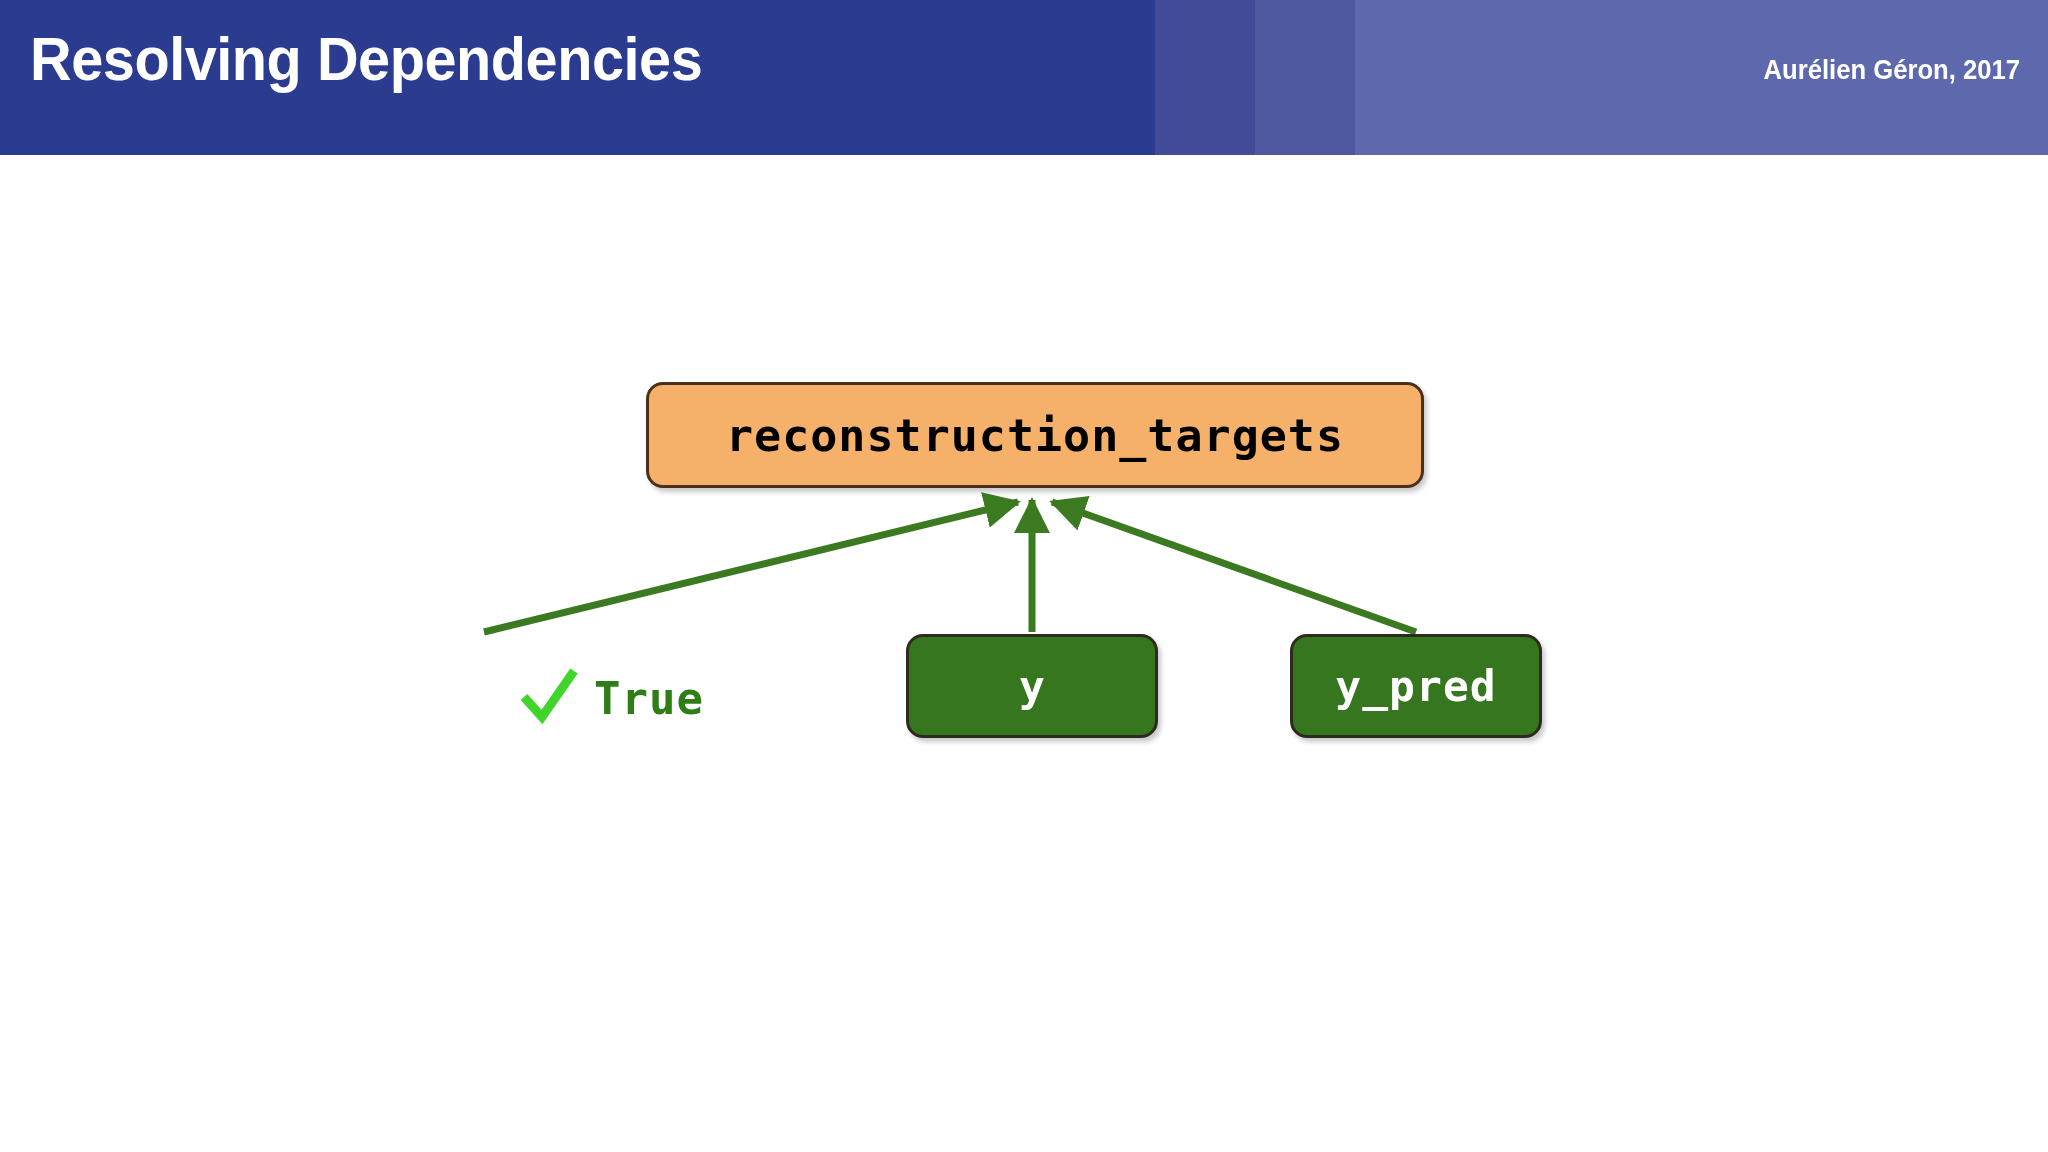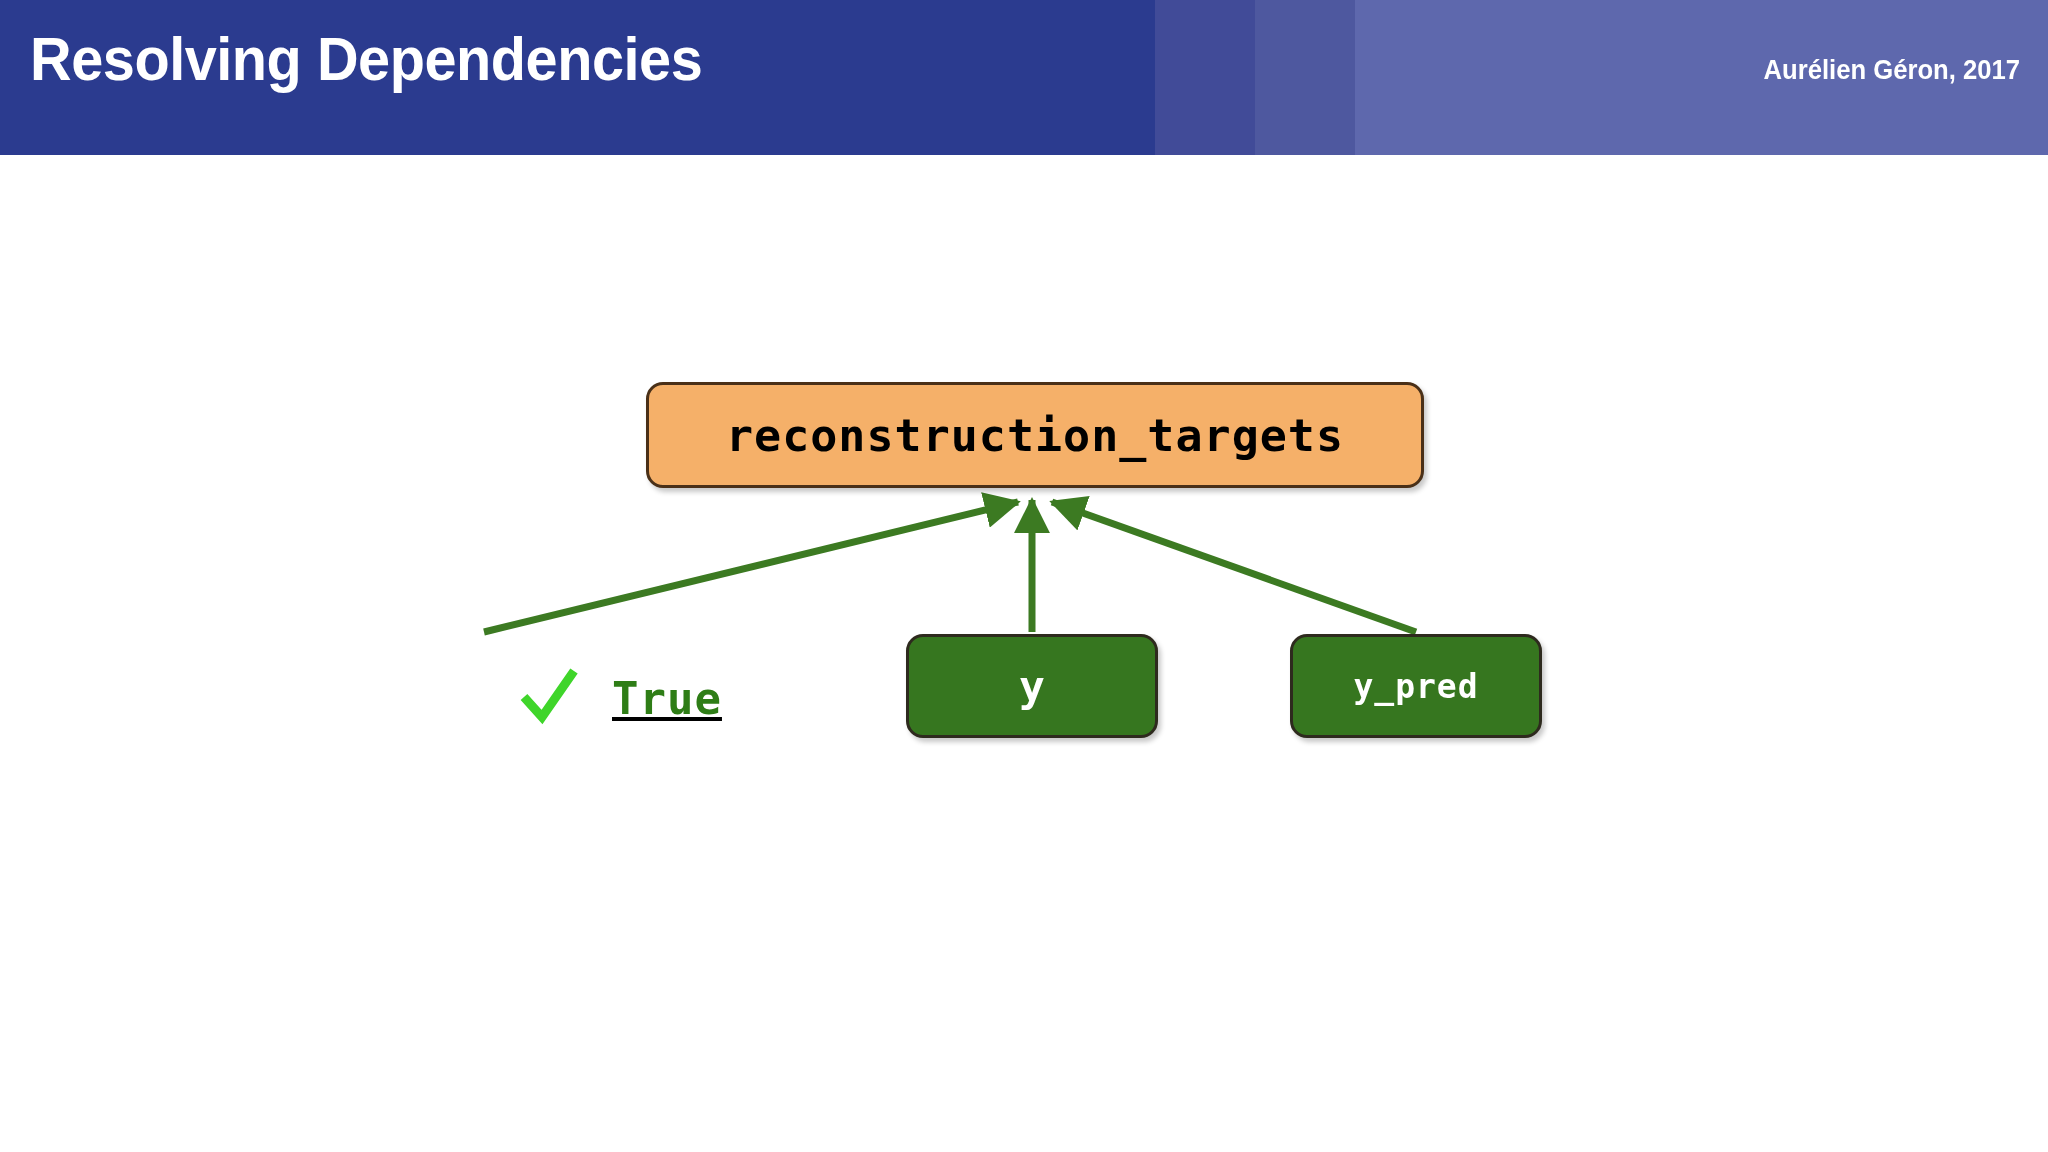--- a/index.html
+++ b/index.html
@@ -115,33 +115,32 @@
     letter-spacing: 1px;
   }
   #node-y {
     left: 898px; top: 479px;
     width: 252px; height: 104px;
     font-size: 43px;
   }
   #node-y_pred {
     left: 1282px; top: 479px;
     width: 252px; height: 104px;
-    font-size: 33px;
+    font-size: 43px;
     letter-spacing: 1px;
   }
 
   
   #true-label {
     position: absolute;
     left: 510px;
     top: 512px;
     display: flex;
     align-items: center;
-    gap: 32px;
-    text-decoration: underline;
+    gap: 14px;
   }
   #check-icon { display: block; }
   #true-text {
     font-family: "DejaVu Sans Mono", "Liberation Mono", monospace;
     font-weight: bold;
     font-size: 44px;
     color: #2E7D16;
     letter-spacing: 1px;
   }
 </style>

